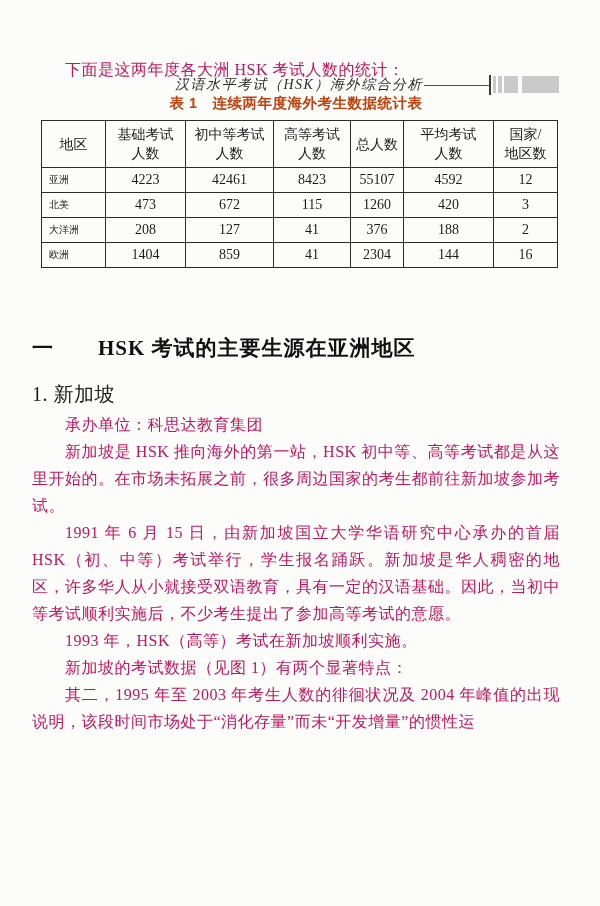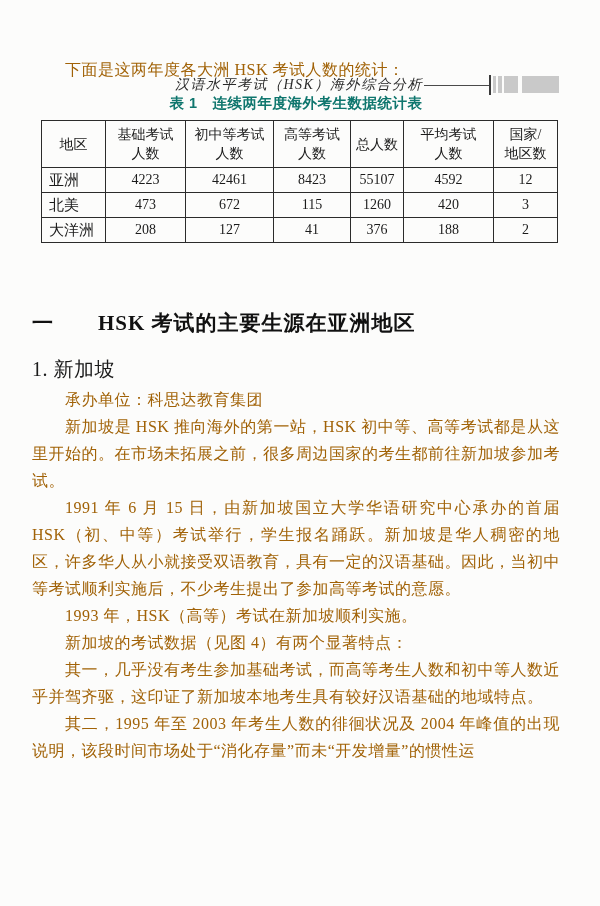--- a/index.html
+++ b/index.html
@@ -22,45 +22,45 @@
   .deco-line { position:absolute; left:424px; top:11px; width:65px; height:1px; background:#4a4a4a; }
   .deco-vbar { position:absolute; left:489px; top:1px; width:2px; height:20px; background:#3a3a3a; }
   .deco-s1 { position:absolute; left:493px; top:2px; width:3px;  height:17px; background:#c9c9c9; }
   .deco-s2 { position:absolute; left:498px; top:2px; width:4px;  height:17px; background:#c9c9c9; }
   .deco-b1 { position:absolute; left:504px; top:2px; width:14px; height:17px; background:#c9c9c9; }
   .deco-b2 { position:absolute; left:522px; top:2px; width:37px; height:17px; background:#c9c9c9; }
 
   
   .para {
     font-size:16px; line-height:27px; letter-spacing:0.5px;
-    text-align:justify; text-indent:33px; color:#a16207;
+    text-align:justify; text-indent:33px; color:#be185d;
   }
   .intro { margin-top:60px; line-height:20px; }
   .lead  { margin-top:29px; line-height:20px; }
 
   .table-caption {
     margin-top:14px; text-align:center;
     font-family:"Liberation Sans","DejaVu Sans",sans-serif;
     font-weight:bold; font-size:14.5px; letter-spacing:0.5px; line-height:18px;
-    color:#0f766e;
+    color:#c2410c;
   }
 
   table.data-table {
     margin:8px 0 0 9px; width:516px;
     border-collapse:collapse; table-layout:fixed;
     border:1.5px solid #2b2b2b;
     padding-left:21px;
   }
   .data-table th, .data-table td {
     border:1px solid #2b2b2b; text-align:center; vertical-align:middle;
     font-size:14px; color:#1b1b1b; font-weight:normal;
   }
   .data-table th { height:47px; line-height:19px; white-space:pre-line; }
   .data-table td { height:25px; }
-  .data-table td.region { text-align:left; padding-left:7px; font-size:15px; }
+  .data-table td.region { text-align:left; padding-left:7px; font-size:10px; }
   .col-region{width:64px;} .col-basic{width:80px;} .col-elem{width:88px;}
   .col-adv{width:77px;} .col-total{width:53px;} .col-avg{width:90px;} .col-cty{width:64px;}
 
   .section-heading {
     margin-top:67px; text-align:left;
     font-size:21px; font-weight:bold; letter-spacing:1px; line-height:26px;
     color:#111; font-family:"Liberation Serif","DejaVu Serif",serif;
   }
 
   .item-heading { margin-top:23px; font-size:20px; line-height:20px; letter-spacing:0.5px; }
@@ -132,31 +132,39 @@
       </tr>
       <tr>
         <td class="region">大洋洲</td>
         <td>208</td>
         <td>127</td>
         <td>41</td>
         <td>376</td>
         <td>188</td>
         <td>2</td>
       </tr>
+      <tr>
+        <td class="region">欧洲</td>
+        <td>1404</td>
+        <td>859</td>
+        <td>41</td>
+        <td>2304</td>
+        <td>144</td>
+        <td>16</td>
+      </tr>
     </tbody>
   </table>
 
   <h1 class="section-heading">一　　HSK 考试的主要生源在亚洲地区</h1>
 
 
   <p class="item-heading">1. 新加坡</p>
 
   <div class="body-block">
     <p class="para">承办单位：科思达教育集团</p>
     <p class="para">新加坡是 HSK 推向海外的第一站，HSK 初中等、高等考试都是从这里开始的。在市场未拓展之前，很多周边国家的考生都前往新加坡参加考试。</p>
     <p class="para">1991 年 6 月 15 日，由新加坡国立大学华语研究中心承办的首届 HSK（初、中等）考试举行，学生报名踊跃。新加坡是华人稠密的地区，许多华人从小就接受双语教育，具有一定的汉语基础。因此，当初中等考试顺利实施后，不少考生提出了参加高等考试的意愿。</p>
     <p class="para">1993 年，HSK（高等）考试在新加坡顺利实施。</p>
-    <p class="para">新加坡的考试数据（见图 4）有两个显著特点：</p>
-    <p class="para">其一，几乎没有考生参加基础考试，而高等考生人数和初中等人数近乎并驾齐驱，这印证了新加坡本地考生具有较好汉语基础的地域特点。</p>
+    <p class="para">新加坡的考试数据（见图 1）有两个显著特点：</p>
     <p class="para">其二，1995 年至 2003 年考生人数的徘徊状况及 2004 年峰值的出现说明，该段时间市场处于“消化存量”而未“开发增量”的惯性运</p>
   </div>
 
 </div>
 
 </body></html>

